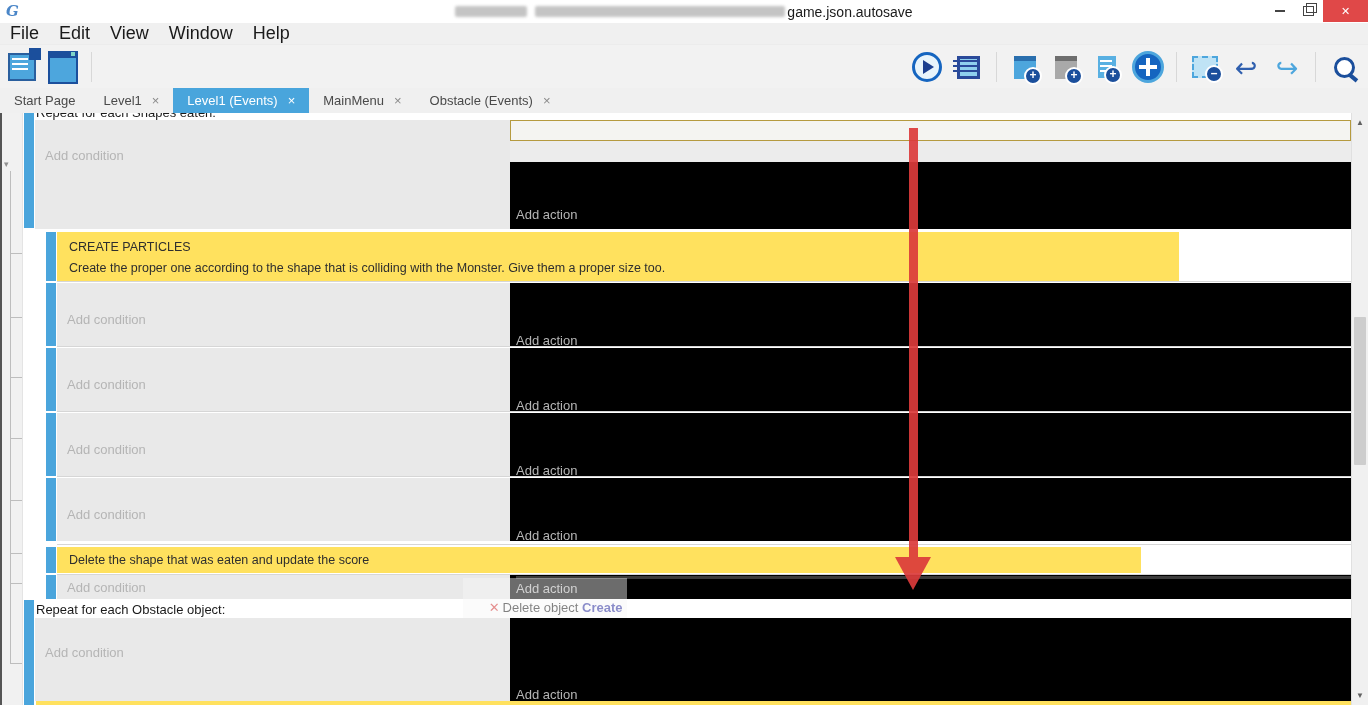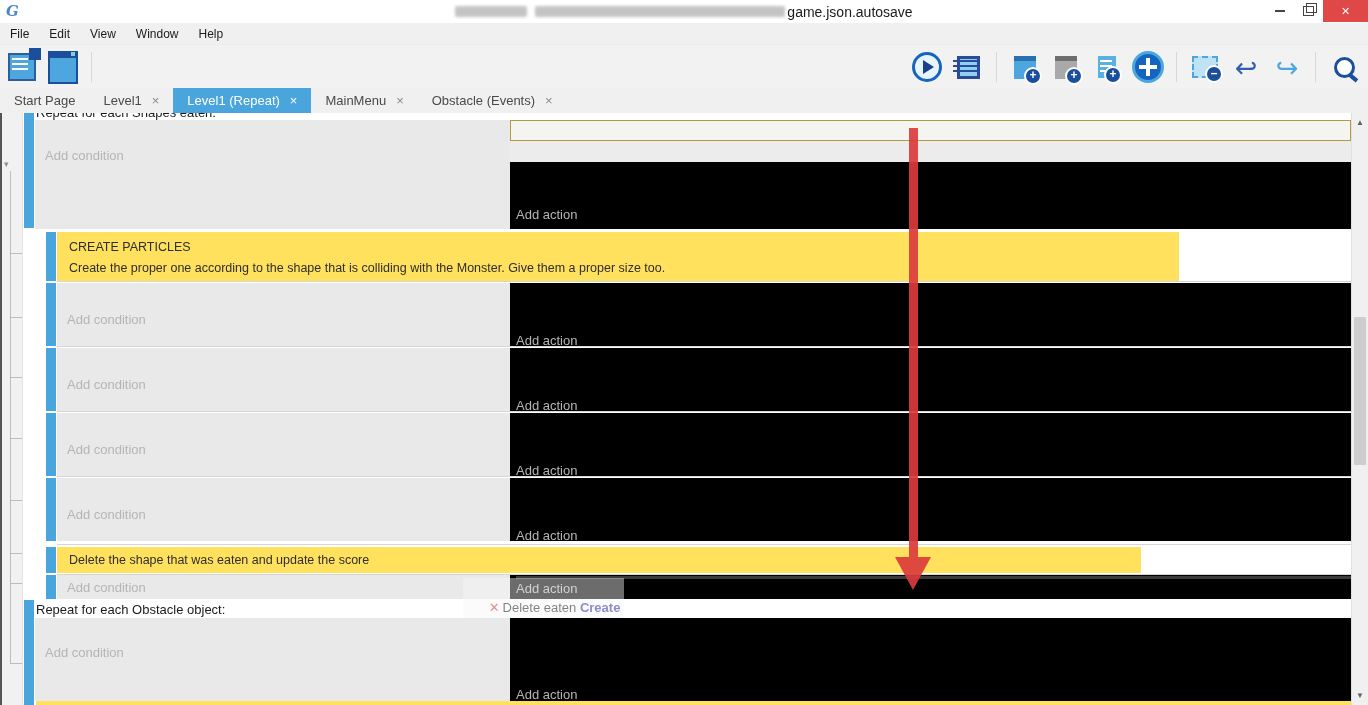--- a/index.html
+++ b/index.html
@@ -16,21 +16,21 @@
   .title-text{font-size:14px;color:#1a1a1a;margin-left:-6px;}
   .winctrl{position:absolute;right:0;top:0;display:flex;height:22px;}
   .wbtn{width:29px;height:22px;display:flex;align-items:center;justify-content:center;cursor:default;}
   .wbtn.close{width:45px;background:#e04848;color:#fff;font-size:11px;}
   .min-glyph{display:inline-block;width:10px;height:2px;background:#444;}
   .restore-glyph{display:inline-block;width:9px;height:8px;border:1px solid #444;position:relative;background:#fff;}
   .restore-glyph::before{content:"";position:absolute;left:2px;top:-4px;width:9px;height:8px;border:1px solid #444;}
   
   .menubar{position:absolute;left:0;top:23px;width:1368px;height:21px;background:#f0f0f0;
         display:flex;align-items:center;border-bottom:1px solid #ececec;}
-  .menu-item{padding:0 10px;font-size:12px;}
+  .menu-item{padding:0 10px;font-size:18px;}
   
   .toolbar{position:absolute;left:0;top:45px;width:1368px;height:43px;background:#f2f2f2;}
   .tgroup{position:absolute;top:5px;display:flex;align-items:center;gap:9px;height:34px;}
   .tsep{width:1px;height:30px;background:#d8d8d8;margin:0 3px;}
   .tbtn{display:flex;align-items:center;justify-content:center;width:32px;height:32px;}
   .tb-projmgr{width:24px;height:24px;background:#4da6dd;border:2px solid #2a5f9e;position:relative;}
   .tb-projmgr::before{content:"";position:absolute;left:2px;top:3px;width:16px;height:2px;background:#fff;
         box-shadow:0 5px 0 #fff,0 10px 0 #fff;}
   .tb-projmgr::after{content:"";position:absolute;right:-7px;top:-7px;width:12px;height:12px;background:#1b4f9c;}
   .tb-sceneedit{width:26px;height:24px;background:#4da6dd;border:2px solid #1b4f9c;border-top:7px solid #1b4f9c;position:relative;}
@@ -186,21 +186,21 @@
 
   <div class="tabbar">
     <div class="tab">
         <span>Start Page</span>
       </div>
     <div class="tab">
         <span>Level1</span>
         <span class="tab-close">×</span>
       </div>
     <div class="tab active">
-        <span>Level1 (Repeat)</span>
+        <span>Level1 (Events)</span>
         <span class="tab-close">×</span>
       </div>
     <div class="tab">
         <span>MainMenu</span>
         <span class="tab-close">×</span>
       </div>
     <div class="tab">
         <span>Obstacle (Events)</span>
         <span class="tab-close">×</span>
       </div>
@@ -333,21 +333,21 @@
 
     <div class="bluebar" style="left:46px;top:462px;height:24px;"></div>
     <div class="condarea" style="left:57px;top:462px;width:453px;height:24px;padding-top:2px;">
       <div class="addlbl">Add condition</div>
     </div>
     <div class="actarea" style="left:510px;top:462px;width:841px;height:24px;">
       <div class="arow addlbl" style="padding-top:3px;">Add action</div>
     </div>
     <div class="dropline" style="left:516px;top:463px;width:835px;"></div>
     <div class="ghost" style="left:463px;top:465px;">
-      <span class="ic-del">✕</span><span>Delete eaten </span><span class="ob">Create</span>
+      <span class="ic-del">✕</span><span>Delete object </span><span class="ob">Create</span>
     </div>
 
     <div class="hdr" style="left:36px;top:489px;">Repeat for each Obstacle object:</div>
     <div class="bluebar" style="left:24px;top:487px;height:105px;"></div>
 
     <div class="condarea" style="left:35px;top:505px;width:475px;height:83px;padding-top:3px;">
       <div class="line">
         
       </div>
       <div class="addlbl">Add condition</div>

